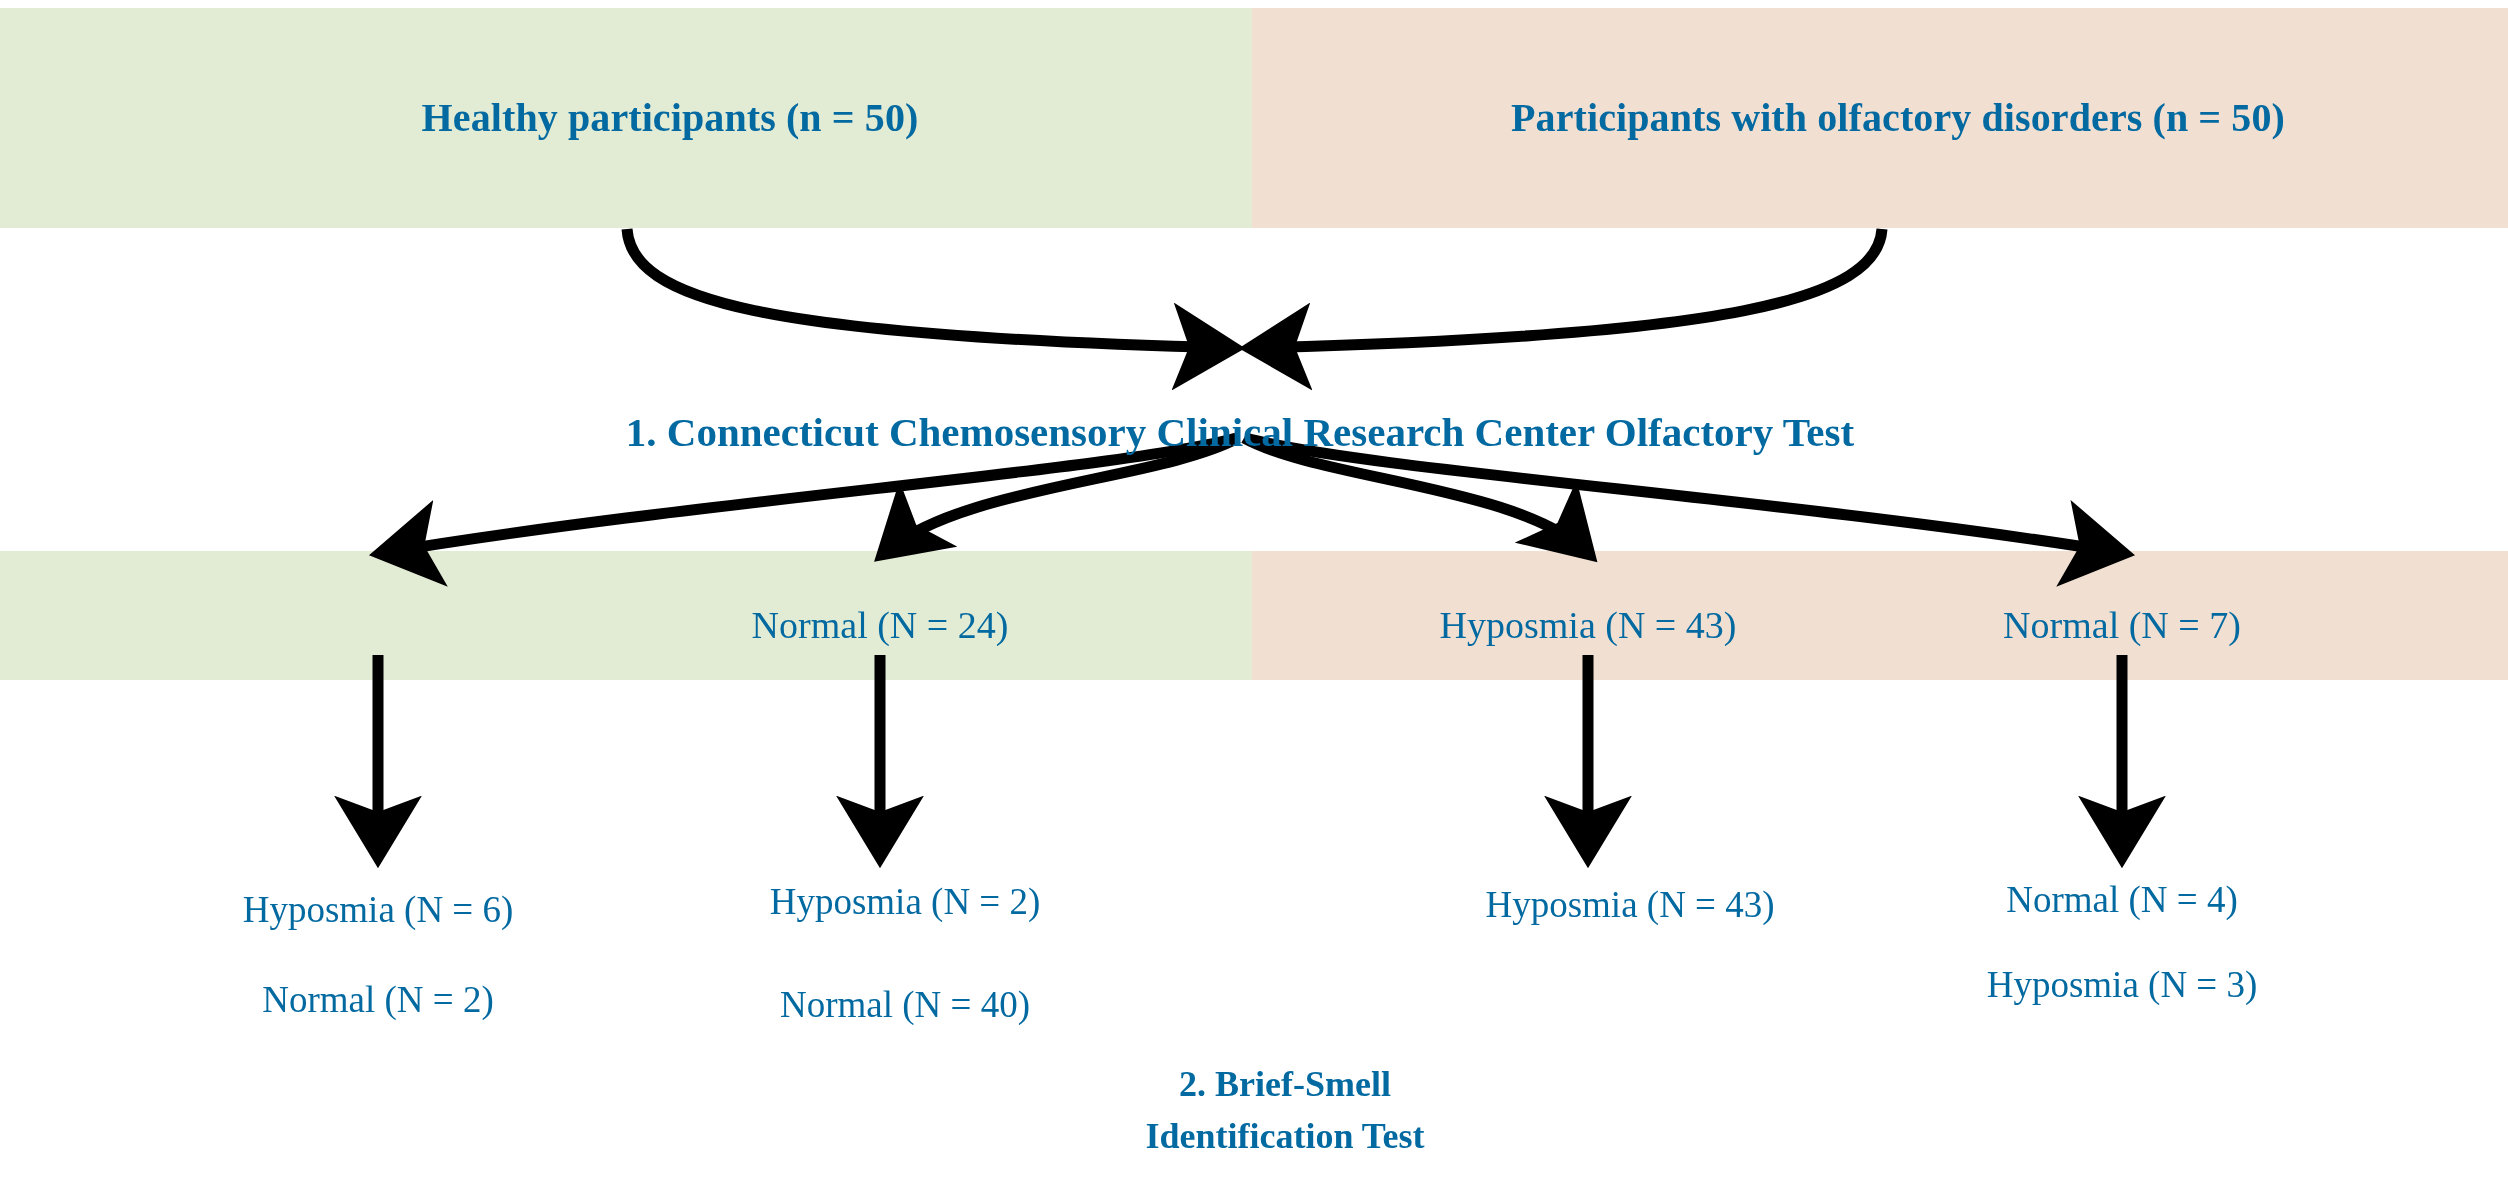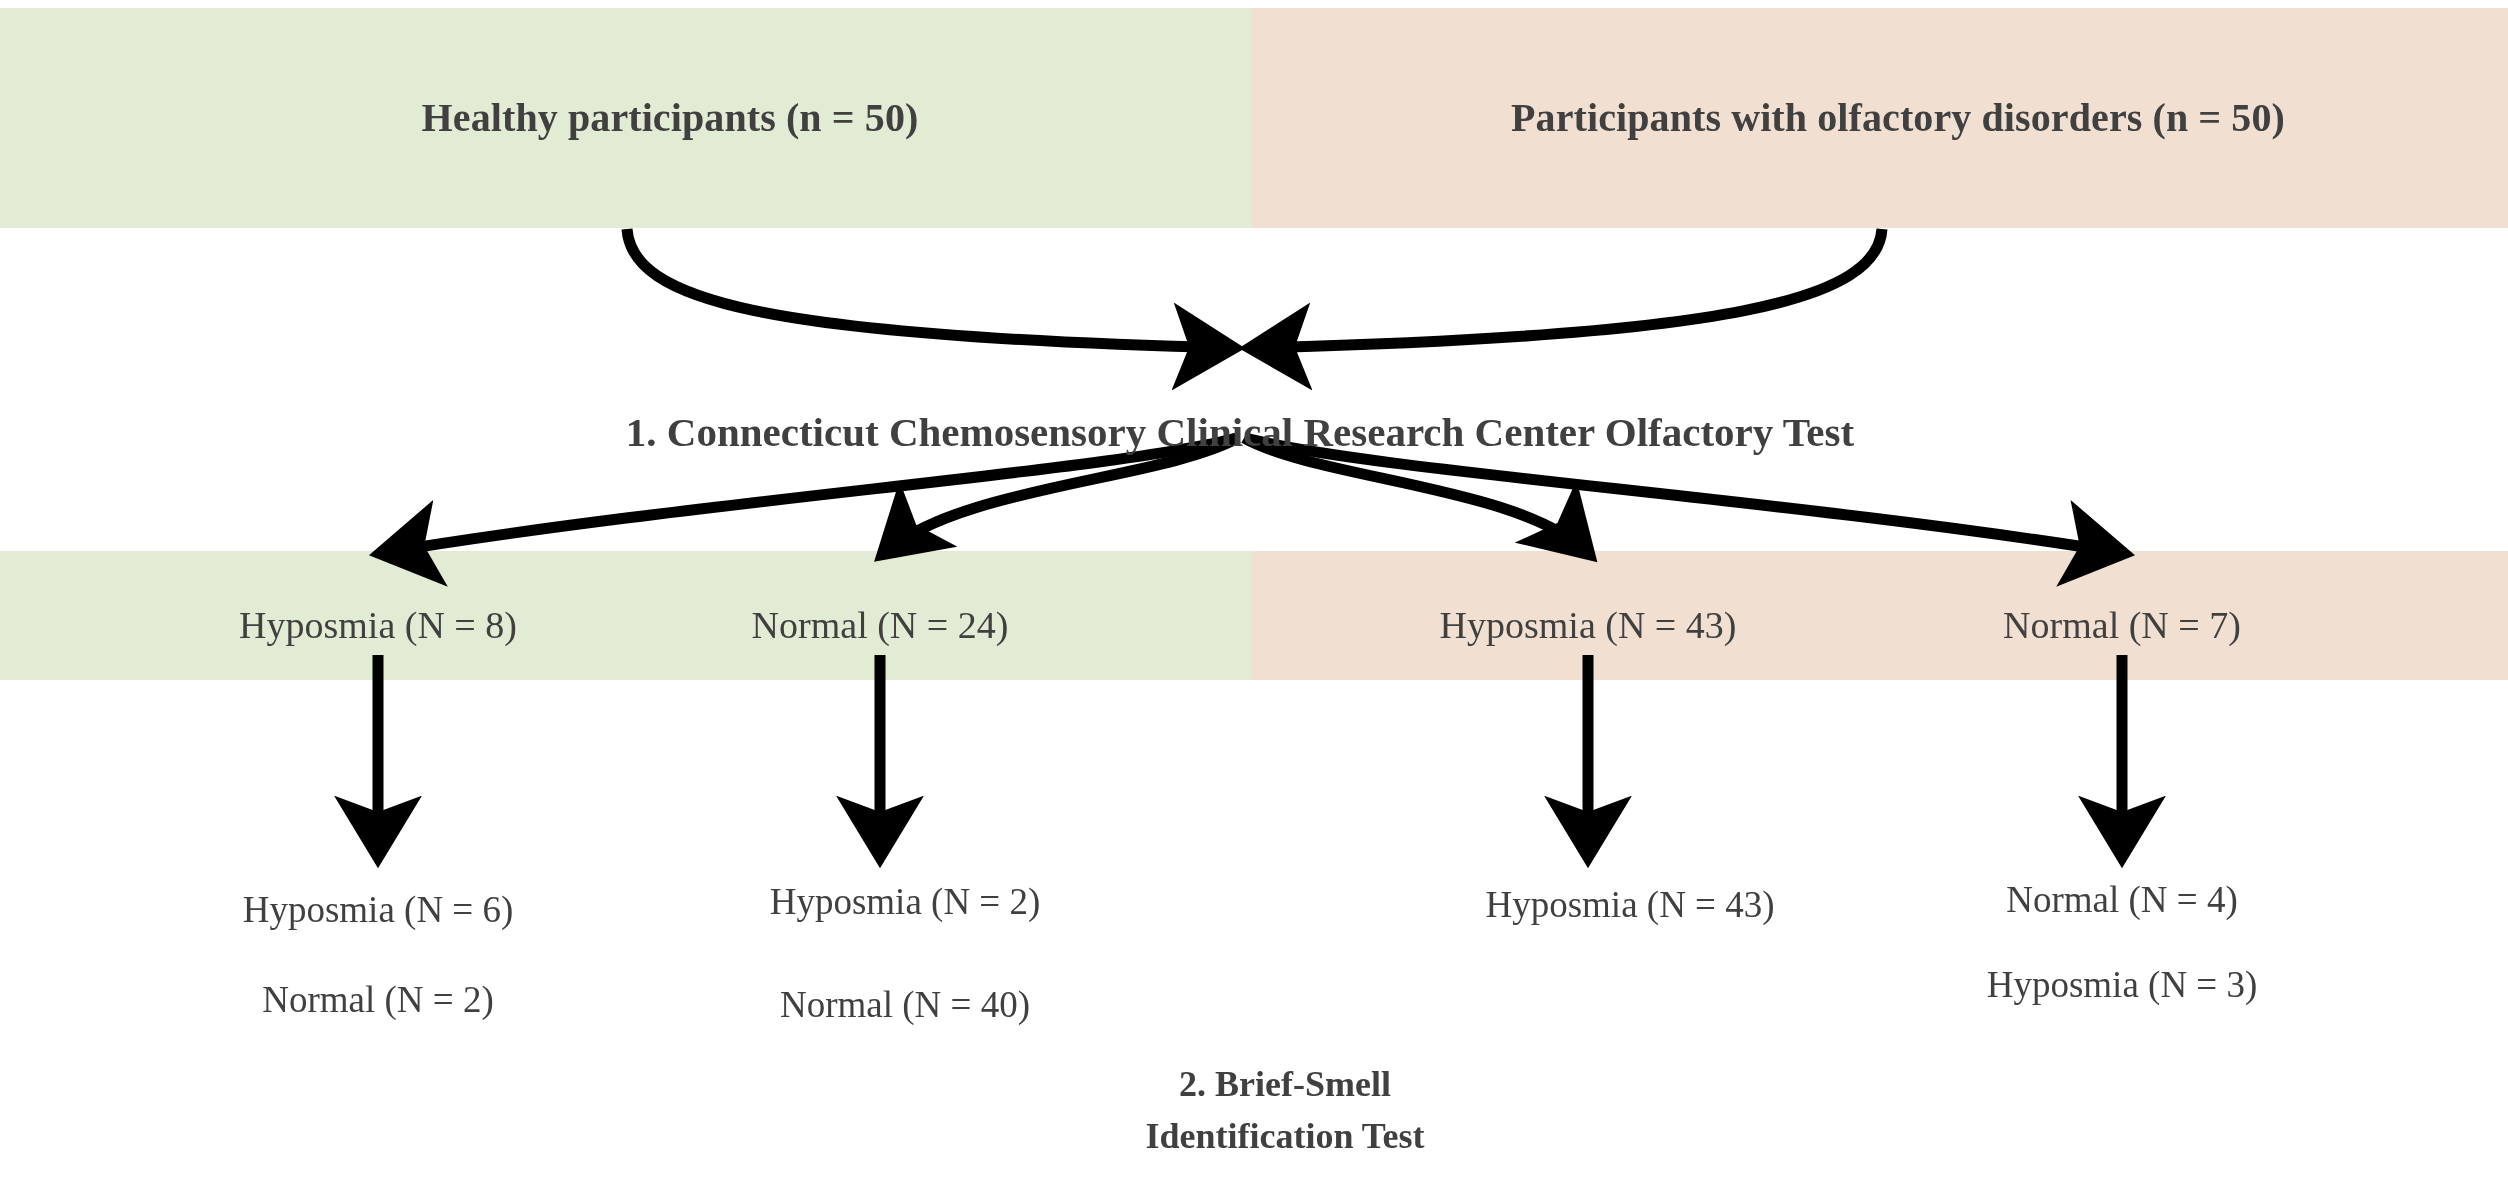--- a/index.html
+++ b/index.html
@@ -7,21 +7,21 @@
     padding: 0;
     background: #ffffff;
   }
   #page {
     position: relative;
     width: 2508px;
     height: 1195px;
     background: #ffffff;
     overflow: hidden;
     font-family: "Liberation Serif", "DejaVu Serif", serif;
-    color: #404040;
+    color: #0369a1;
   }
   .band {
     position: absolute;
     z-index: 0;
   }
   #band-top-green   { left: 0px;    top: 8px;   width: 1252px; height: 220px; background: #e2ecd4; }
   #band-top-peach   { left: 1252px; top: 8px;   width: 1256px; height: 220px; background: #f1e0d2; }
   #band-mid-green   { left: 0px;    top: 551px; width: 1252px; height: 129px; background: #e2ecd4; }
   #band-mid-peach   { left: 1252px; top: 551px; width: 1256px; height: 129px; background: #f1e0d2; }
 
@@ -92,21 +92,20 @@
     <path d="M 880,655 L 880,855" fill="none" stroke="#000000" stroke-width="11" marker-end="url(#ah)"></path>
     <path d="M 1588,655 L 1588,855" fill="none" stroke="#000000" stroke-width="11" marker-end="url(#ah)"></path>
     <path d="M 2122,655 L 2122,855" fill="none" stroke="#000000" stroke-width="11" marker-end="url(#ah)"></path>
   </svg>
 
   <div class="lbl lbl-bold lbl-group-head" style="left:670px; top:118px;">Healthy participants (n = 50)</div>
   <div class="lbl lbl-bold lbl-group-head" style="left:1898px; top:118px;">Participants with olfactory disorders (n = 50)</div>
 
   <div class="lbl lbl-bold lbl-test-title" style="left:1240px; top:400px;margin-top:32px;">1. Connecticut Chemosensory Clinical Research Center Olfactory Test</div>
 
-  <div class="lbl lbl-mid" style="left:378px; top:625px;">Hyposmia (N = 8)</div>
   <div class="lbl lbl-mid" style="left:880px; top:625px;">Normal (N = 24)</div>
   <div class="lbl lbl-mid" style="left:1588px; top:625px;">Hyposmia (N = 43)</div>
   <div class="lbl lbl-mid" style="left:2122px; top:625px;">Normal (N = 7)</div>
 
   <div class="lbl lbl-bottom" style="left:378px; top:910px;">Hyposmia (N = 6)</div>
   <div class="lbl lbl-bottom" style="left:378px; top:1000px;">Normal (N = 2)</div>
 
   <div class="lbl lbl-bottom" style="left:905px; top:902px;">Hyposmia (N = 2)</div>
   <div class="lbl lbl-bottom" style="left:905px; top:997px;margin-top:8px;">Normal (N = 40)</div>
 

